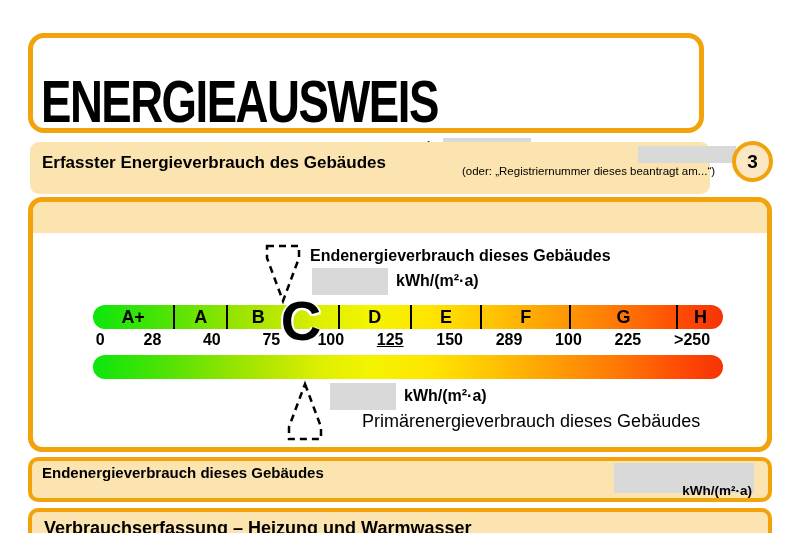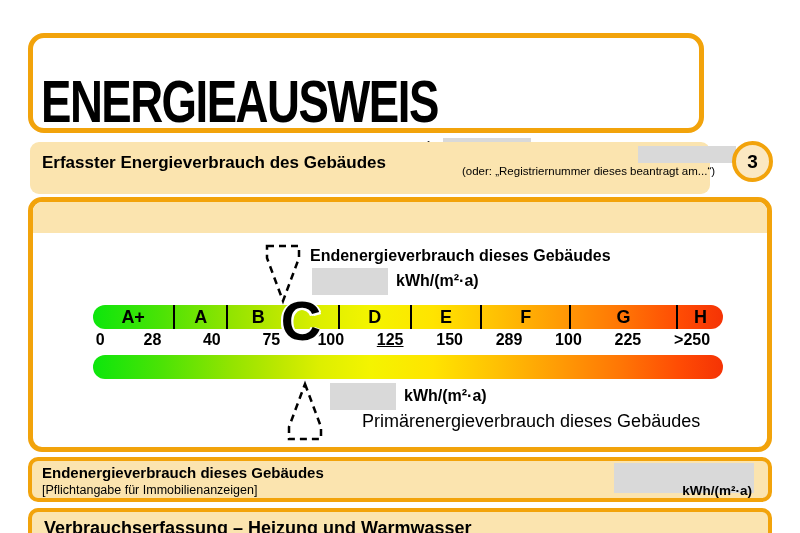--- a/index.html
+++ b/index.html
@@ -176,20 +176,19 @@
   <svg class="abs arrow-svg arrow-up" viewBox="0 0 38 62">
     <polygon points="19,4 35,47 35,59 3,59 3,47" fill="none" stroke="#000" stroke-width="2.5" stroke-dasharray="7,5"></polygon>
   </svg>
   <span class="abs ph prim-ph"></span>
   <div class="abs prim-unit">kWh/(m²·a)</div>
   <div class="abs prim-label">Primärenergieverbrauch dieses Gebäudes</div>
 </div>
 
 <div class="abs endband">
   <div class="abs endband-title">Endenergieverbrauch dieses Gebäudes</div>
-  <div class="abs endband-sub">[Pflichtangabe für Immobilienanzeigen]</div>
   <span class="abs ph endband-ph"></span>
   <div class="abs endband-unit">kWh/(m²·a)</div>
 </div>
 
 <div class="abs bottomband">
   <div class="abs bottomband-title">Verbrauchserfassung – Heizung und Warmwasser</div>
 </div>
 
 </body></html>

